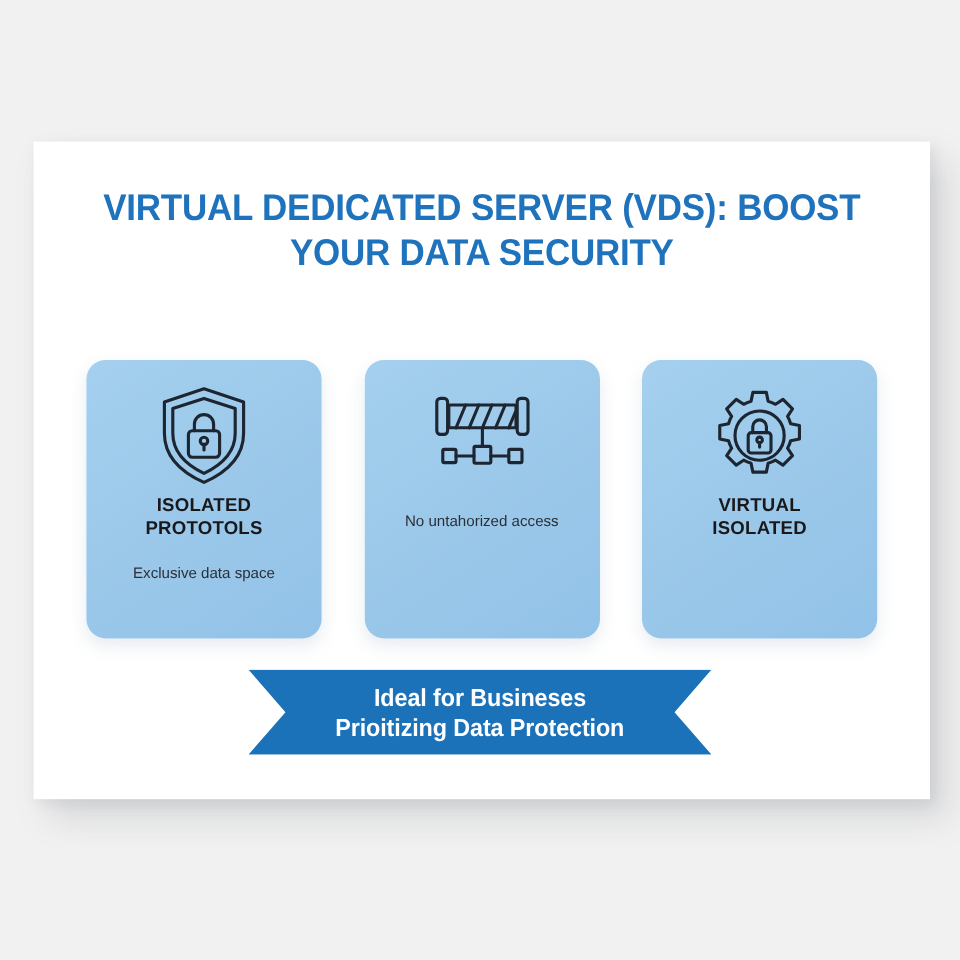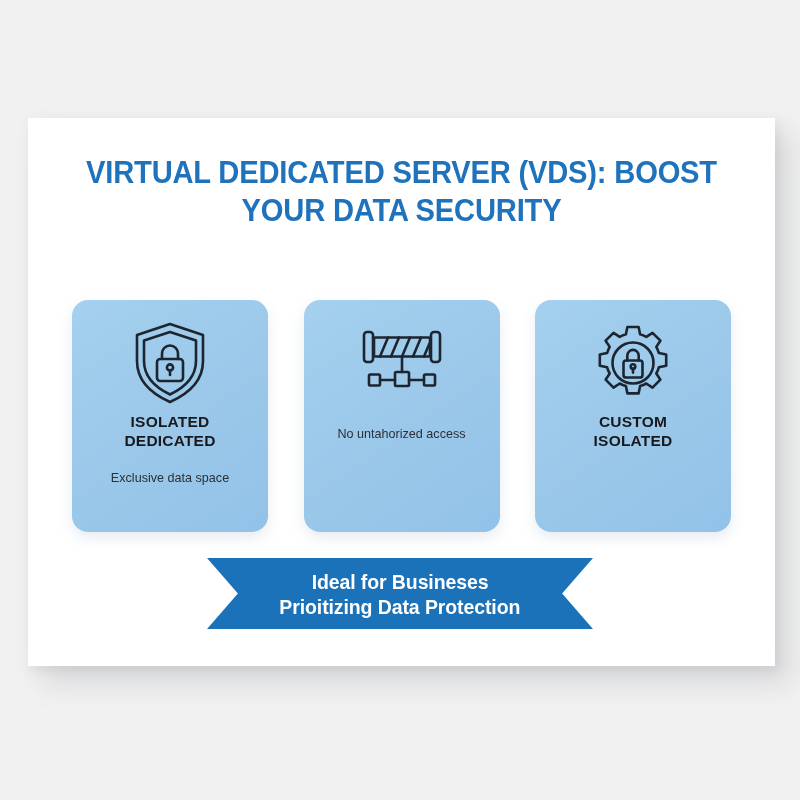--- a/index.html
+++ b/index.html
@@ -146,21 +146,21 @@
             <path d="M39 3 L72 14 V40 C72 60 57 73 39 81 C21 73 6 60 6 40 V14 Z"></path>
             <path d="M39 11 L65 19.5 V40 C65 56 53.5 66.5 39 73.5 C24.5 66.5 13 56 13 40 V19.5 Z"></path>
             <rect x="26" y="38" width="26" height="22" rx="3.2"></rect>
             <path d="M31 38 V32.5 A8 8 0 0 1 47 32.5 V38"></path>
             <circle cx="39" cy="46.5" r="3.1"></circle>
             <path d="M39 49 V54"></path>
           </svg>
         </div>
         <div class="card-heading">
           <span>ISOLATED</span><br>
-          <span>DEDICATED</span>
+          <span>PROTOTOLS</span>
         </div>
         <div class="card-sub">Exclusive data space</div>
       </div>
 
       <div class="card">
         <div class="card-icon">
           <svg width="86" height="70" viewBox="0 0 86 70" fill="none" stroke="#1c2530" stroke-width="2.6" stroke-linecap="round" stroke-linejoin="round">
             <rect x="5" y="4" width="9" height="30" rx="3"></rect>
             <rect x="72" y="4" width="9" height="30" rx="3"></rect>
             <rect x="15" y="9.5" width="56" height="19" rx="1.5"></rect>
@@ -180,21 +180,21 @@
           <svg width="80" height="80" viewBox="0 0 80 80" fill="none" stroke="#1c2530" stroke-width="2.6" stroke-linecap="round" stroke-linejoin="round">
             <path d="M34.4 4 h11.2 l1.5 7.3 a29 29 0 0 1 6.2 2.6 l6.2 -4.1 l7.9 7.9 l-4.1 6.2 a29 29 0 0 1 2.6 6.2 l7.3 1.5 v11.2 l-7.3 1.5 a29 29 0 0 1 -2.6 6.2 l4.1 6.2 l-7.9 7.9 l-6.2 -4.1 a29 29 0 0 1 -6.2 2.6 l-1.5 7.3 h-11.2 l-1.5 -7.3 a29 29 0 0 1 -6.2 -2.6 l-6.2 4.1 l-7.9 -7.9 l4.1 -6.2 a29 29 0 0 1 -2.6 -6.2 l-7.3 -1.5 v-11.2 l7.3 -1.5 a29 29 0 0 1 2.6 -6.2 l-4.1 -6.2 l7.9 -7.9 l6.2 4.1 a29 29 0 0 1 6.2 -2.6 z"></path>
             <circle cx="40" cy="40" r="20.5"></circle>
             <rect x="30.5" y="37.5" width="19" height="17" rx="2.6"></rect>
             <path d="M34.3 37.5 V32.6 A5.7 5.7 0 0 1 45.7 32.6 V37.5"></path>
             <circle cx="40" cy="43.6" r="2.3"></circle>
             <path d="M40 45.6 V49.6"></path>
           </svg>
         </div>
         <div class="card-heading">
-          <span>CUSTOM</span><br>
+          <span>VIRTUAL</span><br>
           <span>ISOLATED</span>
         </div>
       </div>
 
     </div>
 
     <div id="banner">
       <span class="bline">Ideal for Busineses</span>
       <span class="bline">Prioitizing Data Protection</span>
     </div>

